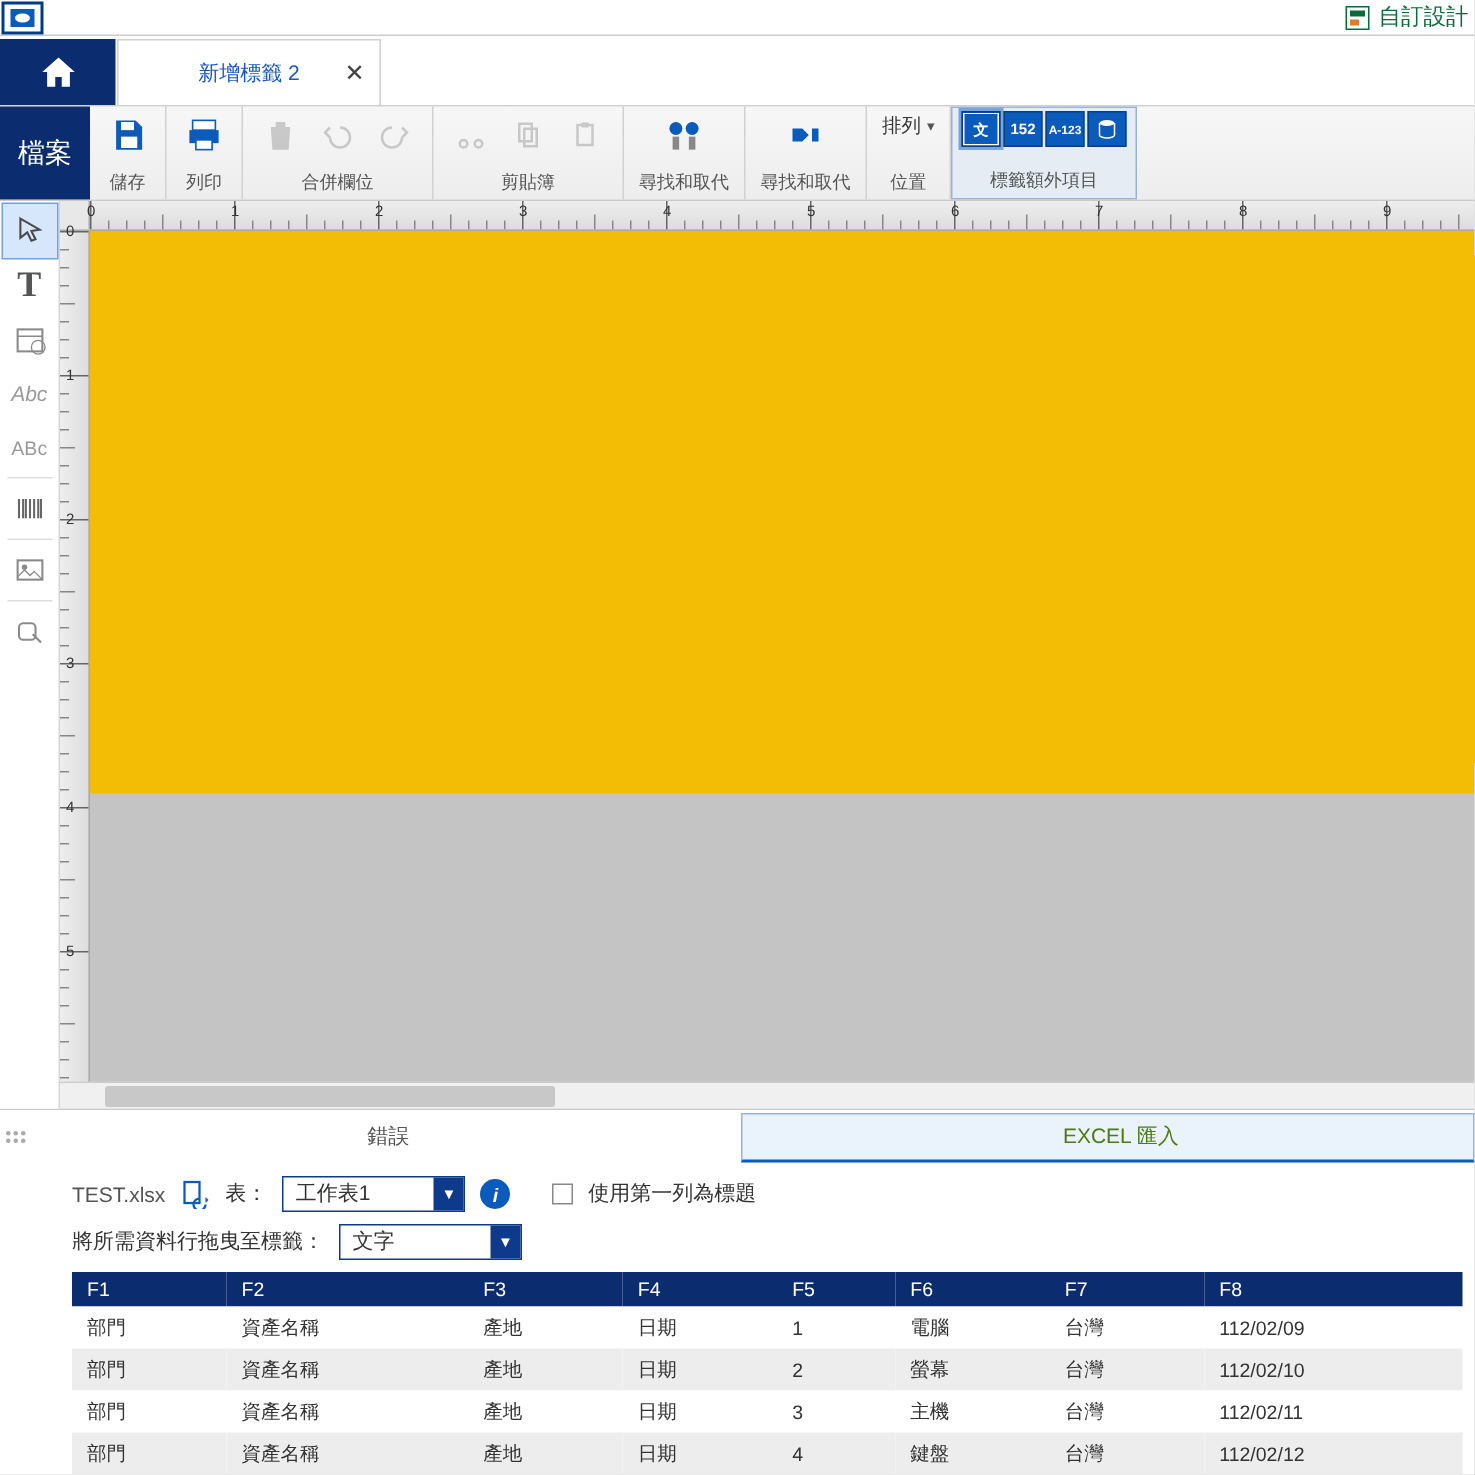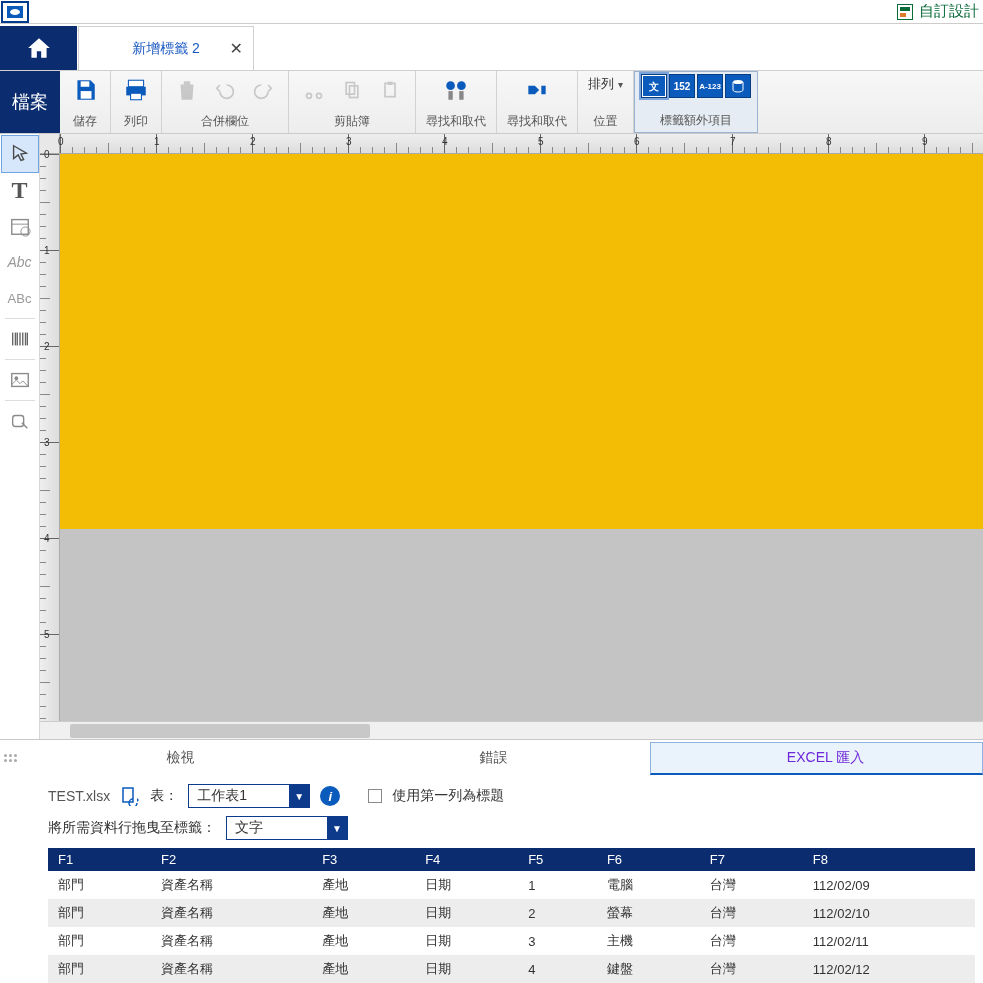--- a/index.html
+++ b/index.html
@@ -68,21 +68,21 @@
 
 .hscroll { height: 18px; background: #f0f0f0; border-top: 1px solid #ccc; display: flex; align-items: center; }
 .thumb { height: 14px; width: 300px; background: #c8c8c8; border-radius: 2px; margin-left: 30px; }
 
 
 .bottom { border-top: 1px solid #c8c8c8; background: #fff; display: flex; flex-direction: column; }
 .btabs { display: flex; align-items: center; height: 36px; }
 .drag-handle { width: 24px; display: flex; flex-wrap: wrap; gap: 2px; padding: 4px; }
 .drag-handle span { width: 3px; height: 3px; background: #aaa; border-radius: 50%; }
 .btab { flex: 1; text-align: center; color: #555; font-size: 14px; padding: 6px 0; }
-.btab.active { border: 1px solid #8fb3e0; border-bottom: 2px solid #0b5bbd; background: #eaf2fc; color: #6d28d9; padding-left: 18px; }
+.btab.active { border: 1px solid #8fb3e0; border-bottom: 2px solid #0b5bbd; background: #eaf2fc; color: #4d7c0f; padding-left: 18px; }
 
 .bcontent { padding: 8px 8px 0 48px; }
 .brow { display: flex; align-items: center; gap: 10px; margin-bottom: 8px; font-size: 14px; }
 .file-ref { color: #555; }
 .refresh { width: 20px; height: 20px; }
 .lbl { color: #333; }
 .select { display: inline-flex; align-items: center; border: 1px solid #0d3a8b; height: 24px; background: #fff; }
 .select .sv { padding: 0 8px; min-width: 100px; }
 .select .sa { width: 20px; height: 100%; background: #0d3a8b; color: #fff; display: flex; align-items: center; justify-content: center; font-size: 10px; }
 .info { width: 20px; height: 20px; border-radius: 50%; background: #0b5bbd; color: #fff; display: flex; align-items: center; justify-content: center; font-style: italic; font-weight: bold; font-size: 13px; }
@@ -477,21 +477,20 @@
 <div class="bottom">
   <div class="btabs">
     <div class="drag-handle">
         <span></span>
         <span></span>
         <span></span>
         <span></span>
         <span></span>
         <span></span>
       </div>
-    <div class="btab">檢視</div>
     <div class="btab">錯誤</div>
     <div class="btab active">EXCEL 匯入</div>
   </div>
 
   <div class="bcontent">
     <div class="brow">
       <span class="file-ref">TEST.xlsx</span>
       <span class="refresh"><svg viewBox="0 0 20 20">
             <rect x="3" y="2" width="10" height="14" fill="none" stroke="#0b5bbd" stroke-width="1.5"></rect>
             <path d="M13 13a4 4 0 1 0 4 4" fill="none" stroke="#0b5bbd" stroke-width="1.5"></path>

